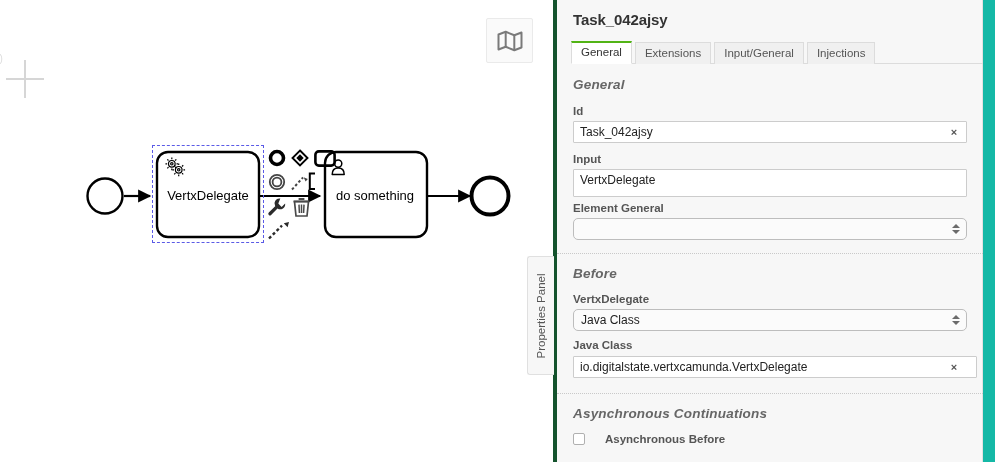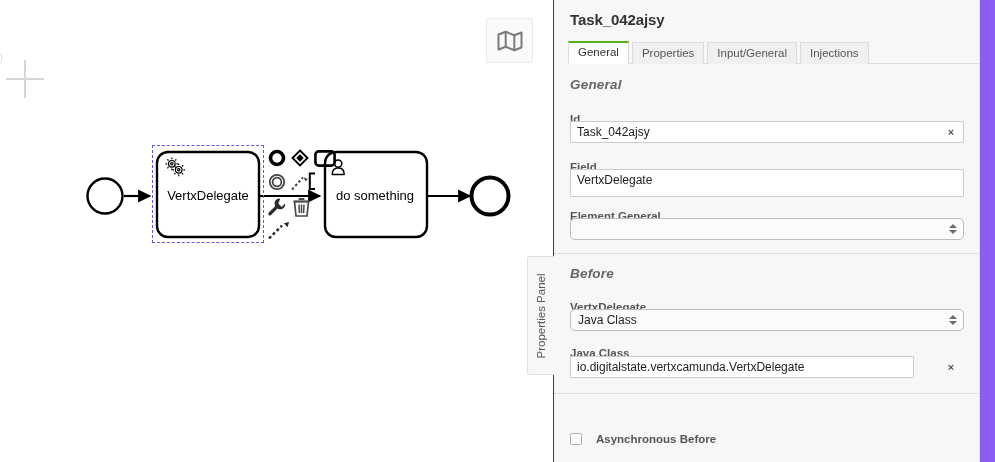--- a/index.html
+++ b/index.html
@@ -82,22 +82,22 @@
     position: absolute;
     width: 22px; height: 22px;
     display: flex; align-items: center; justify-content: center;
     cursor: pointer;
   }
 
   
   #properties-panel {
     position: absolute; left: 553px; top: 0;
     width: 442px; height: 462px;
-    background: #8b5cf6;
-    border-left: 1px solid #14532d;
+    background: #14b8a6;
+    border-left: 4px solid #14532d;
     overflow: hidden;
   }
   #panel-inner {
     position: absolute; left: 0; top: 0;
     width: 426px; height: 462px;
     border-right: 1px solid #e2e2e2;
     background: #f7f7f7;
   }
 
   #panel-title {
@@ -143,21 +143,20 @@
     font-weight: bold;
     font-style: italic;
     color: #666666;
     letter-spacing: 0.2px;
   }
   .field-label {
     position: absolute;
     font-size: 11.5px;
     font-weight: bold;
     color: #555555;
-    margin-top: 8px;
   }
   .txt-input {
     position: absolute;
     background: #ffffff;
     border: 1px solid #cccccc;
     border-radius: 1px;
     font-family: "Liberation Sans", sans-serif;
     font-size: 12px;
     color: #222222;
     padding: 0 22px 0 6px;
@@ -223,21 +222,21 @@
     border-top: 4px solid #6b6b6b;
   }
   .divider {
     position: absolute;
     left: 0; width: 426px;
     border-top: 1px dotted #c9c9c9;
     height: 0;
   }
   .checkbox-row {
     position: absolute;
-    display: flex; align-items: center; gap: 14px;
+    display: flex; align-items: center; gap: 20px;
   }
   .cbx {
     width: 12px; height: 12px;
     border: 1px solid #b0b0b0;
     border-radius: 2px;
     background: #ffffff;
     cursor: pointer;
   }
   .cbx-label {
     font-size: 11.5px; font-weight: bold; color: #555555;
@@ -396,32 +395,32 @@
     <span>Properties Panel</span>
   </div>
 
   <div id="properties-panel">
     <div id="panel-inner">
 
       <div id="panel-title">Task_042ajsy</div>
 
       <div id="tabs">
         <div class="tab active">General</div>
-        <div class="tab">Properties</div>
+        <div class="tab">Extensions</div>
         <div class="tab">Input/General</div>
         <div class="tab">Injections</div>
       </div>
 
       <div class="group-heading" style="left:16px; top:77px;">General</div>
 
       <div class="field-label" style="left:16px; top:105px;">Id</div>
       <input class="txt-input" style="left: 16px; top: 121px; width: 394px;" value="Task_042ajsy">
       <div class="clear-x" style="left:390px; top:125px;">×</div>
 
-      <div class="field-label" style="left:16px; top:153px;">Field</div>
+      <div class="field-label" style="left:16px; top:153px;">Input</div>
       <textarea class="txt-area" style="left: 16px; top: 169px; width: 394px; height: 28px;">VertxDelegate</textarea>
 
       <div class="field-label" style="left:16px; top:202px;">Element General</div>
       <div class="sel-input" style="left:16px; top:218px; width:394px;">
         <span></span>
         <span class="sel-arrows">
           <span class="up"></span>
             <span class="down"></span>
         </span>
       </div>
@@ -433,25 +432,26 @@
       <div class="field-label" style="left:16px; top:293px;">VertxDelegate</div>
       <div class="sel-input" style="left:16px; top:309px; width:394px;">
         <span>Java Class</span>
         <span class="sel-arrows">
           <span class="up"></span>
             <span class="down"></span>
         </span>
       </div>
 
       <div class="field-label" style="left:16px; top:339px;">Java Class</div>
-      <input class="txt-input" style="left: 16px; top: 356px; width: 344px;" value="io.digitalstate.vertxcamunda.VertxDelegate">
+      <input class="txt-input" style="left: 16px; top: 356px; width: 404px;" value="io.digitalstate.vertxcamunda.VertxDelegate">
       <div class="clear-x" style="left:390px; top:360px;">×</div>
 
       <div class="divider" style="top:393px;"></div>
 
+      <div class="group-heading" style="left:16px; top:406px;">Asynchronous Continuations</div>
 
       <div class="checkbox-row" style="left:16px; top:433px;">
         <span class="cbx"></span>
         <span class="cbx-label">Asynchronous Before</span>
       </div>
 
     </div>
   </div>
 </div>
 

